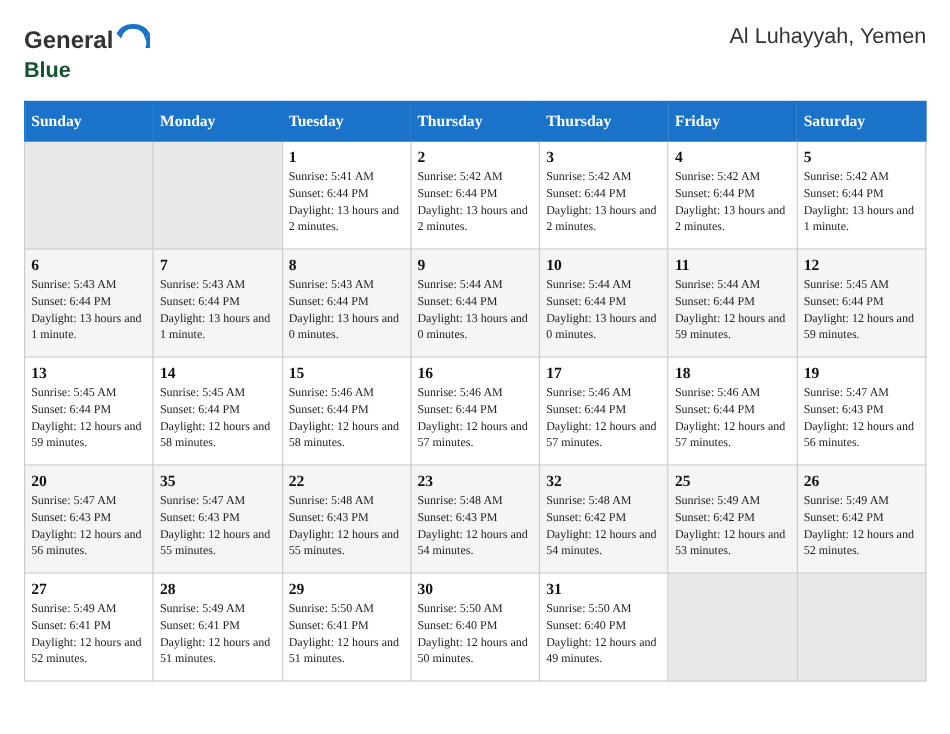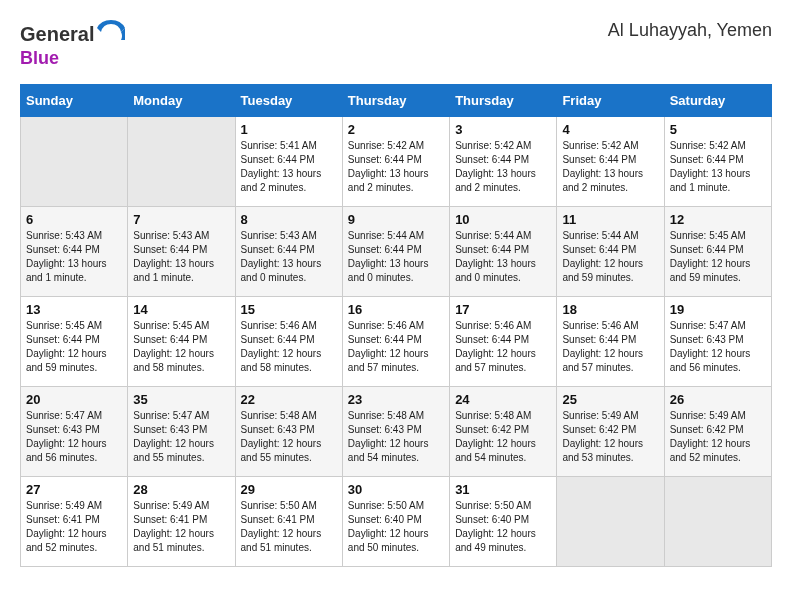--- a/index.html
+++ b/index.html
@@ -21,21 +21,21 @@
       align-items: center;
     }
     .logo-text-general {
       font-size: 20px;
       font-weight: bold;
       color: #333;
     }
     .logo-text-blue {
       font-size: 18px;
       font-weight: bold;
-      color: #a21caf;
+      color: #14532d;
     }
     .logo-icon {
       width: 28px;
       height: 28px;
       margin-left: 3px;
     }
     .title-area {
       text-align: right;
     }
     .month-title {
@@ -44,20 +44,21 @@
       color: #1a1a2e;
     }
     .location-title {
       font-size: 18px;
       color: #333;
     }
     table {
       width: 100%;
       border-collapse: collapse;
       table-layout: fixed;
+      font-family: Liberation Serif, serif;
     }
     thead tr th {
       background-color: #1a73c8;
       color: #fff;
       font-size: 13px;
       font-weight: bold;
       padding: 8px 5px;
       text-align: left;
       border: 1px solid #1a73c8;
     }
@@ -267,21 +268,21 @@
 Sunset: 6:43 PM
 Daylight: 12 hours and 55 minutes.</div>
         </td>
         <td>
           <span class="day-num">23</span>
           <div class="day-info" style="white-space: pre-line;">Sunrise: 5:48 AM
 Sunset: 6:43 PM
 Daylight: 12 hours and 54 minutes.</div>
         </td>
         <td>
-          <span class="day-num">24</span>
+          <span class="day-num">32</span>
           <div class="day-info" style="white-space: pre-line;">Sunrise: 5:48 AM
 Sunset: 6:42 PM
 Daylight: 12 hours and 54 minutes.</div>
         </td>
         <td>
           <span class="day-num">25</span>
           <div class="day-info" style="white-space: pre-line;">Sunrise: 5:49 AM
 Sunset: 6:42 PM
 Daylight: 12 hours and 53 minutes.</div>
         </td>

